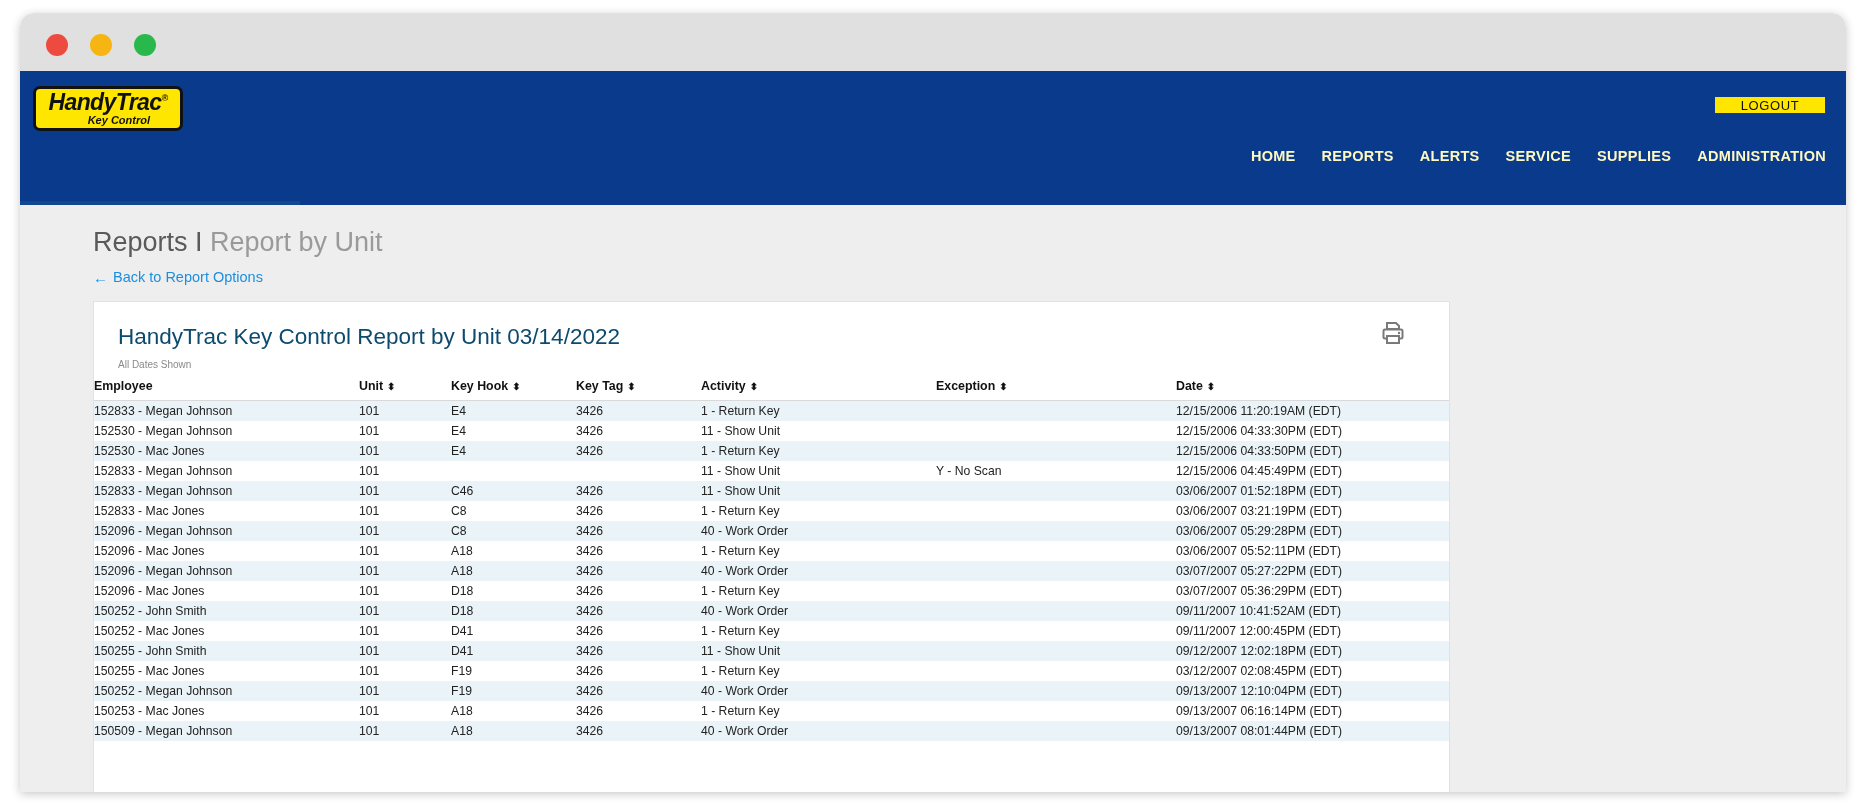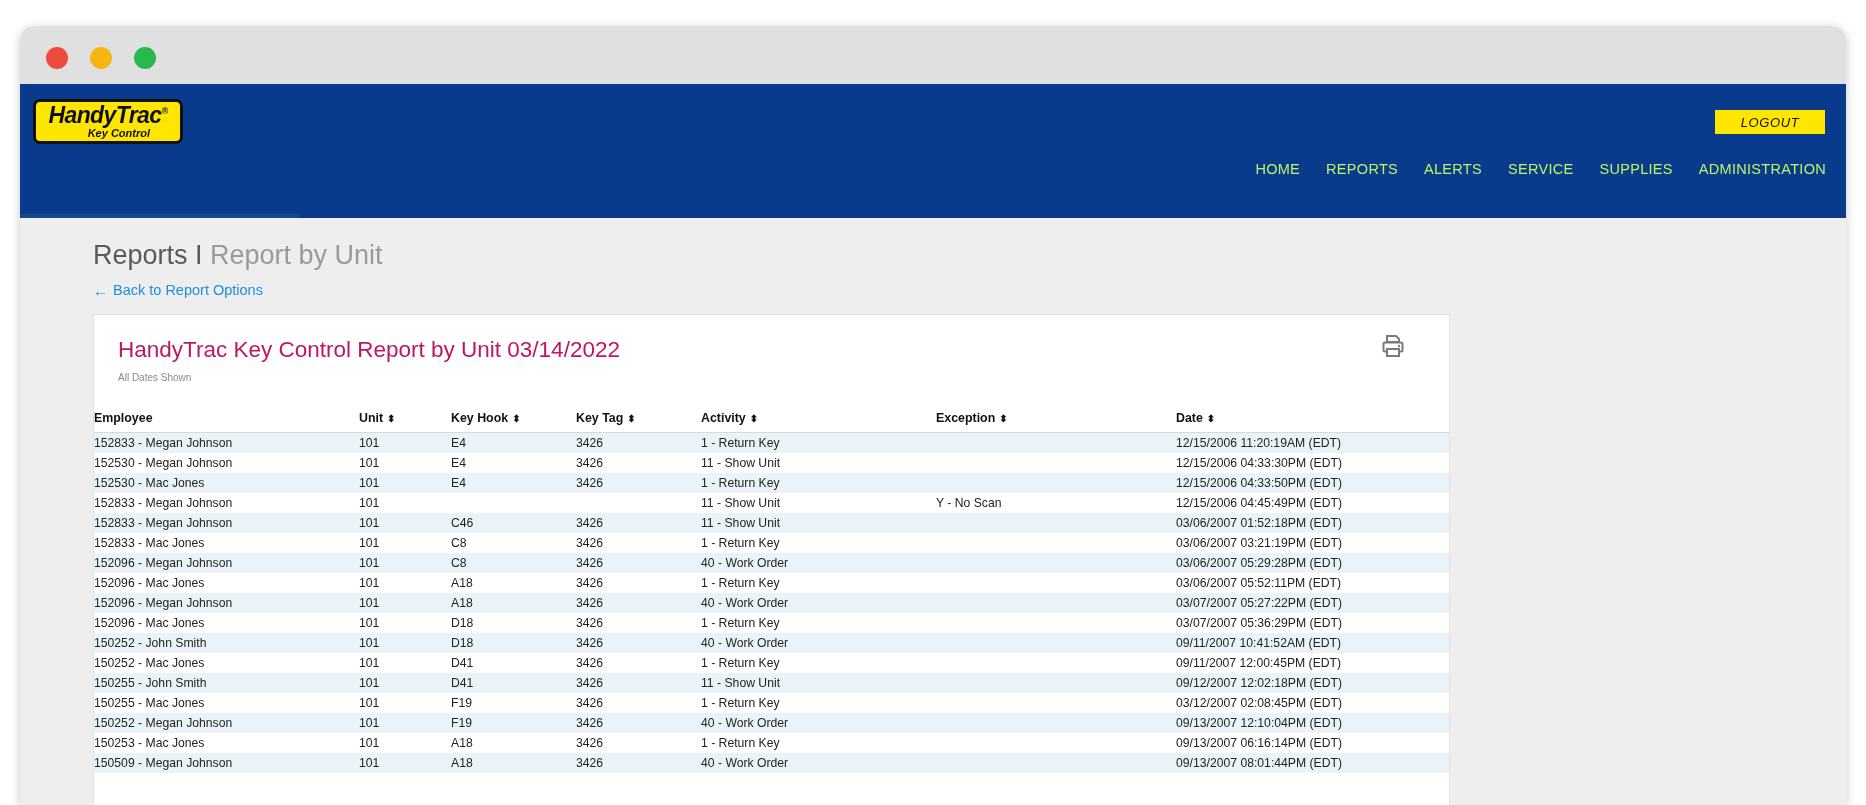--- a/index.html
+++ b/index.html
@@ -9,21 +9,21 @@
     height: 805px;
     overflow: hidden;
     background: #ffffff;
     font-family: "Liberation Sans", sans-serif;
   }
 
   
   #window-frame {
     position: absolute;
     left: 20px;
-    top: 26px;
+    top: 13px;
     width: 1826px;
     height: 779px;
     background: #ffffff;
     border-radius: 14px 14px 0 0;
     overflow: hidden;
     box-shadow: 0 2px 10px rgba(0,0,0,0.22);
   }
 
   #titlebar {
     height: 58px;
@@ -78,45 +78,44 @@
     color: #111;
     align-self: flex-end;
     margin-right: 30px;
     margin-top: 1px;
   }
   #logout-button {
     position: absolute;
     right: 21px;
     top: 26px;
     width: 110px;
-    height: 24px;
+    height: 16px;
     background: #ffe600;
     color: #111;
     font-size: 13px;
     font-weight: normal;
     letter-spacing: 0.6px;
     display: flex;
     align-items: center;
     justify-content: center;
     cursor: pointer;
     border: none;
     font-family: "Liberation Sans", sans-serif;
-    font-style: italic;
   }
   #main-nav {
     position: absolute;
     right: 20px;
     top: 77px;
     display: flex;
     gap: 26px;
   }
   .nav-item {
-    color: #bef264;
+    color: #fef9c3;
     font-size: 14.5px;
-    font-weight: normal;
+    font-weight: bold;
     letter-spacing: 0.3px;
     cursor: pointer;
   }
   #header-tab-accent {
     position: absolute;
     left: 0;
     bottom: 0;
     width: 280px;
     height: 4px;
     background: #13478f;
@@ -162,21 +161,21 @@
     top: 96px;
     width: 1357px;
     height: 495px;
     background: #ffffff;
     border: 1px solid #e2e2e2;
     overflow: hidden;
   }
   #report-header { position: relative; padding: 22px 24px 0 24px; }
   #report-title {
     font-size: 22.5px;
-    color: #be185d;
+    color: #0c4a6e;
     font-weight: normal;
     white-space: nowrap;
   }
   #report-subtitle {
     font-size: 10px;
     color: #8a8a8a;
     margin-top: 9px;
   }
   #print-button {
     position: absolute;
@@ -184,21 +183,21 @@
     top: 18px;
     width: 26px;
     height: 26px;
     cursor: pointer;
   }
 
   
   #report-table {
     width: 100%;
     border-collapse: collapse;
-    margin-top: 24px;
+    margin-top: 5px;
     table-layout: fixed;
     font-size: 12.2px;
   }
   #report-table th {
     text-align: left;
     font-size: 12.4px;
     font-weight: bold;
     color: #111;
     padding: 4px 0 7px 0;
     border-bottom: 1px solid #d9d9d9;

